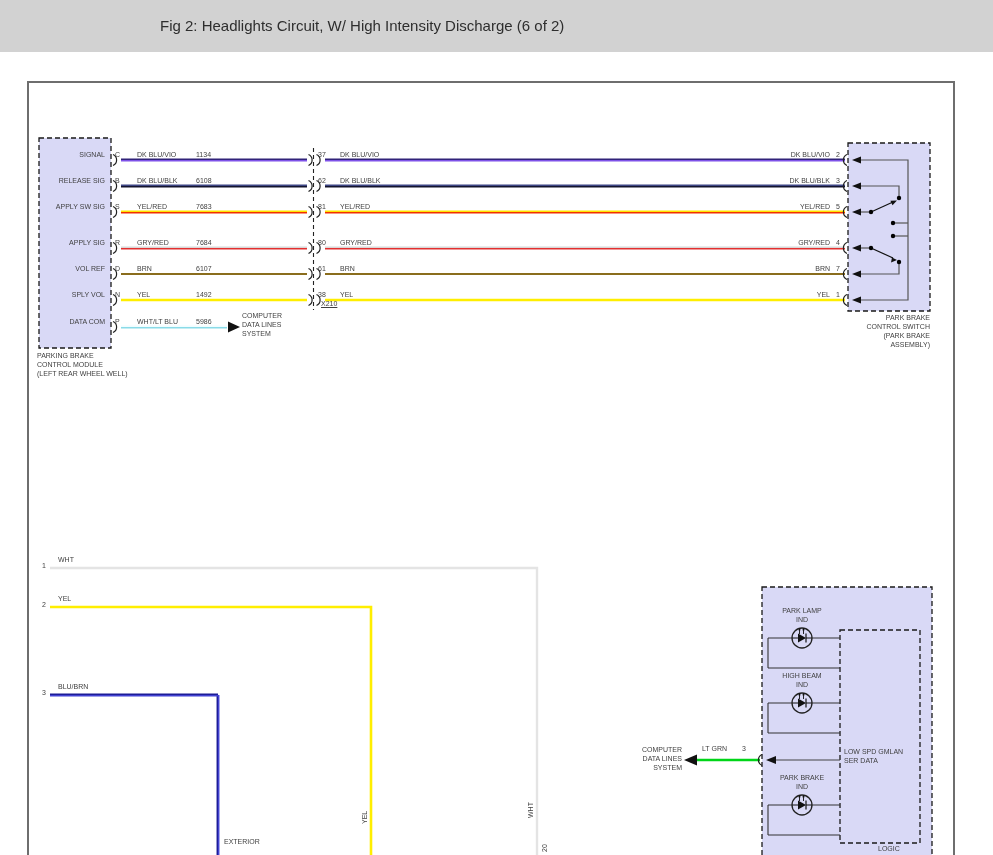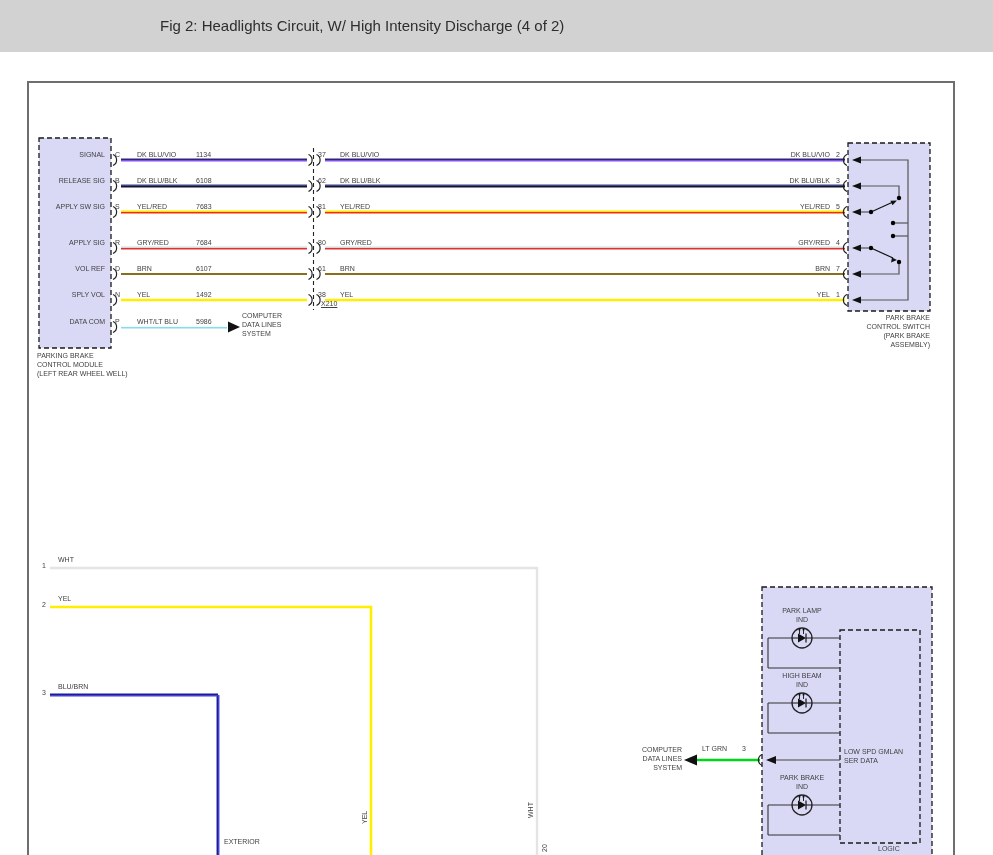--- a/index.html
+++ b/index.html
@@ -16,21 +16,21 @@
   .u{text-decoration:underline;}
   .vlbl{position:absolute;font-size:7px;color:#3f3f3f;white-space:nowrap;
         transform-origin:0 0;transform:rotate(-90deg);}
 </style>
 </head>
 <body>
 
 <div class="canvas">
 
   <div class="titlebar">
-    <div class="t">Fig 2: Headlights Circuit, W/ High Intensity Discharge (4 of 2)</div>
+    <div class="t">Fig 2: Headlights Circuit, W/ High Intensity Discharge (6 of 2)</div>
   </div>
 
   <svg width="993" height="855" viewBox="0 0 993 855">
 
     <rect x="28" y="82" width="926" height="790" fill="none" stroke="#6e6e6e" stroke-width="2"></rect>
 
     <g>
       <rect x="39" y="138" width="72" height="210" fill="#d9d9f6" stroke="#1a1a1a" stroke-width="1.3" stroke-dasharray="5,3"></rect>
     </g>
 

